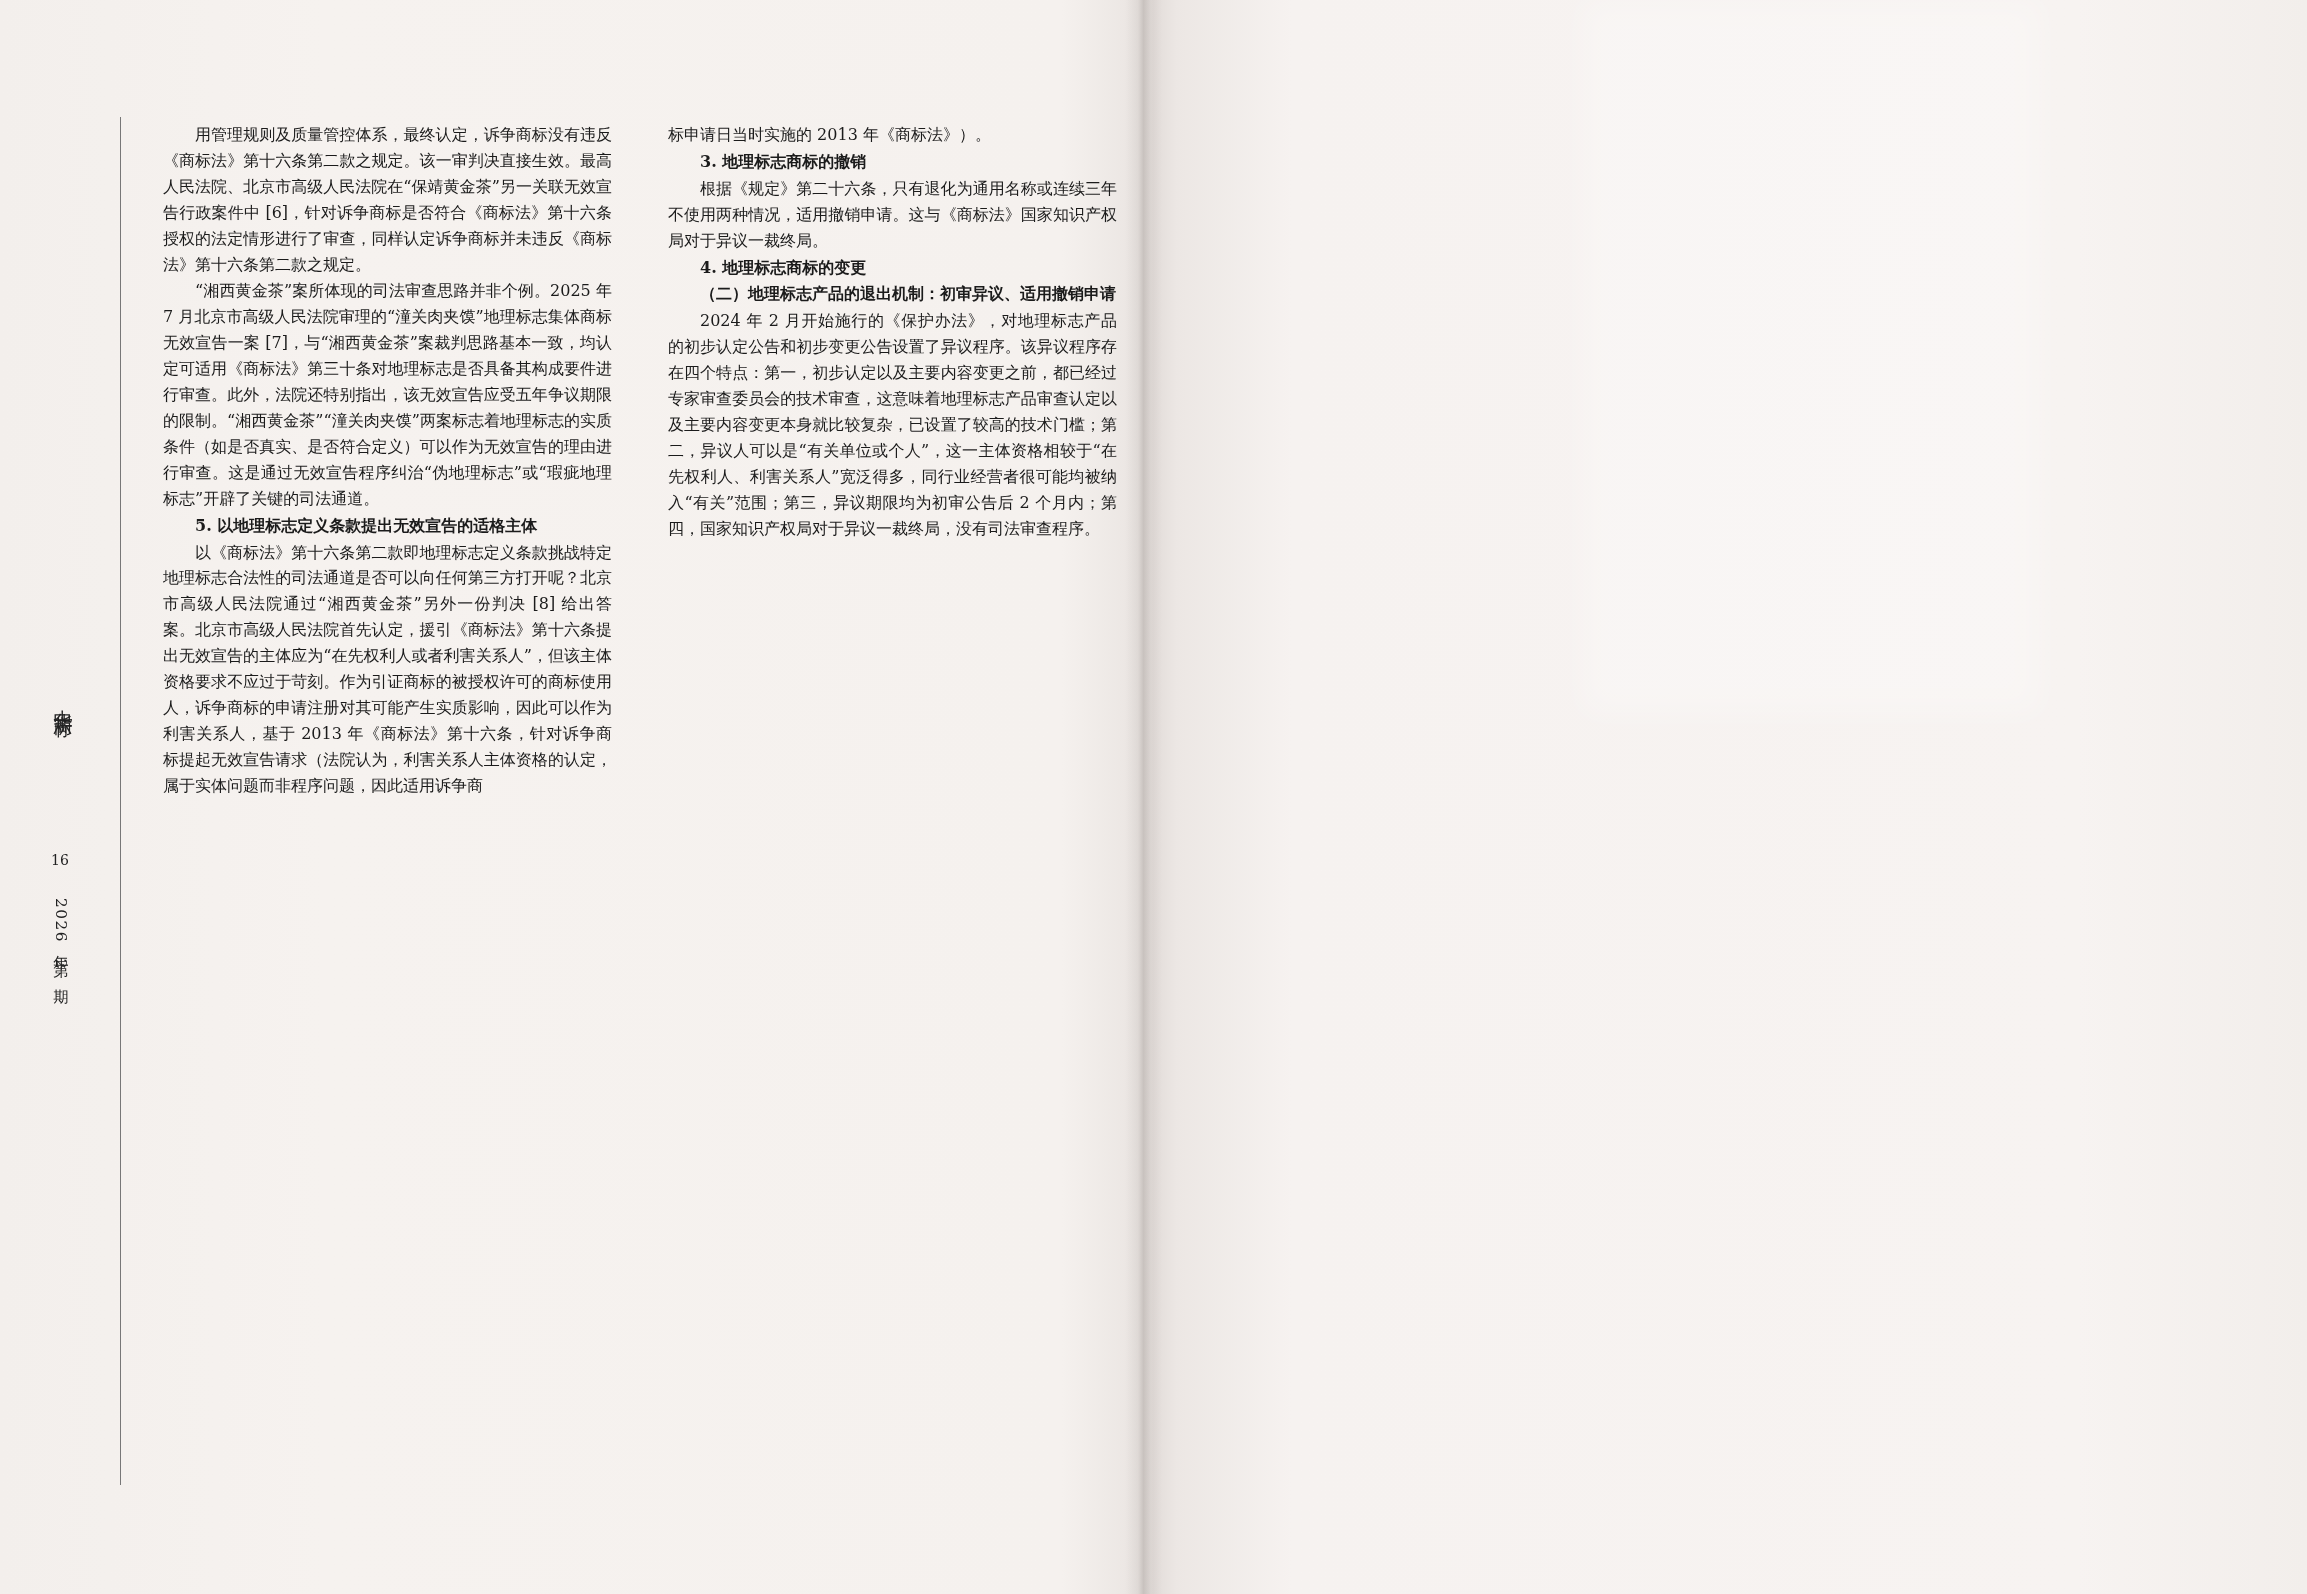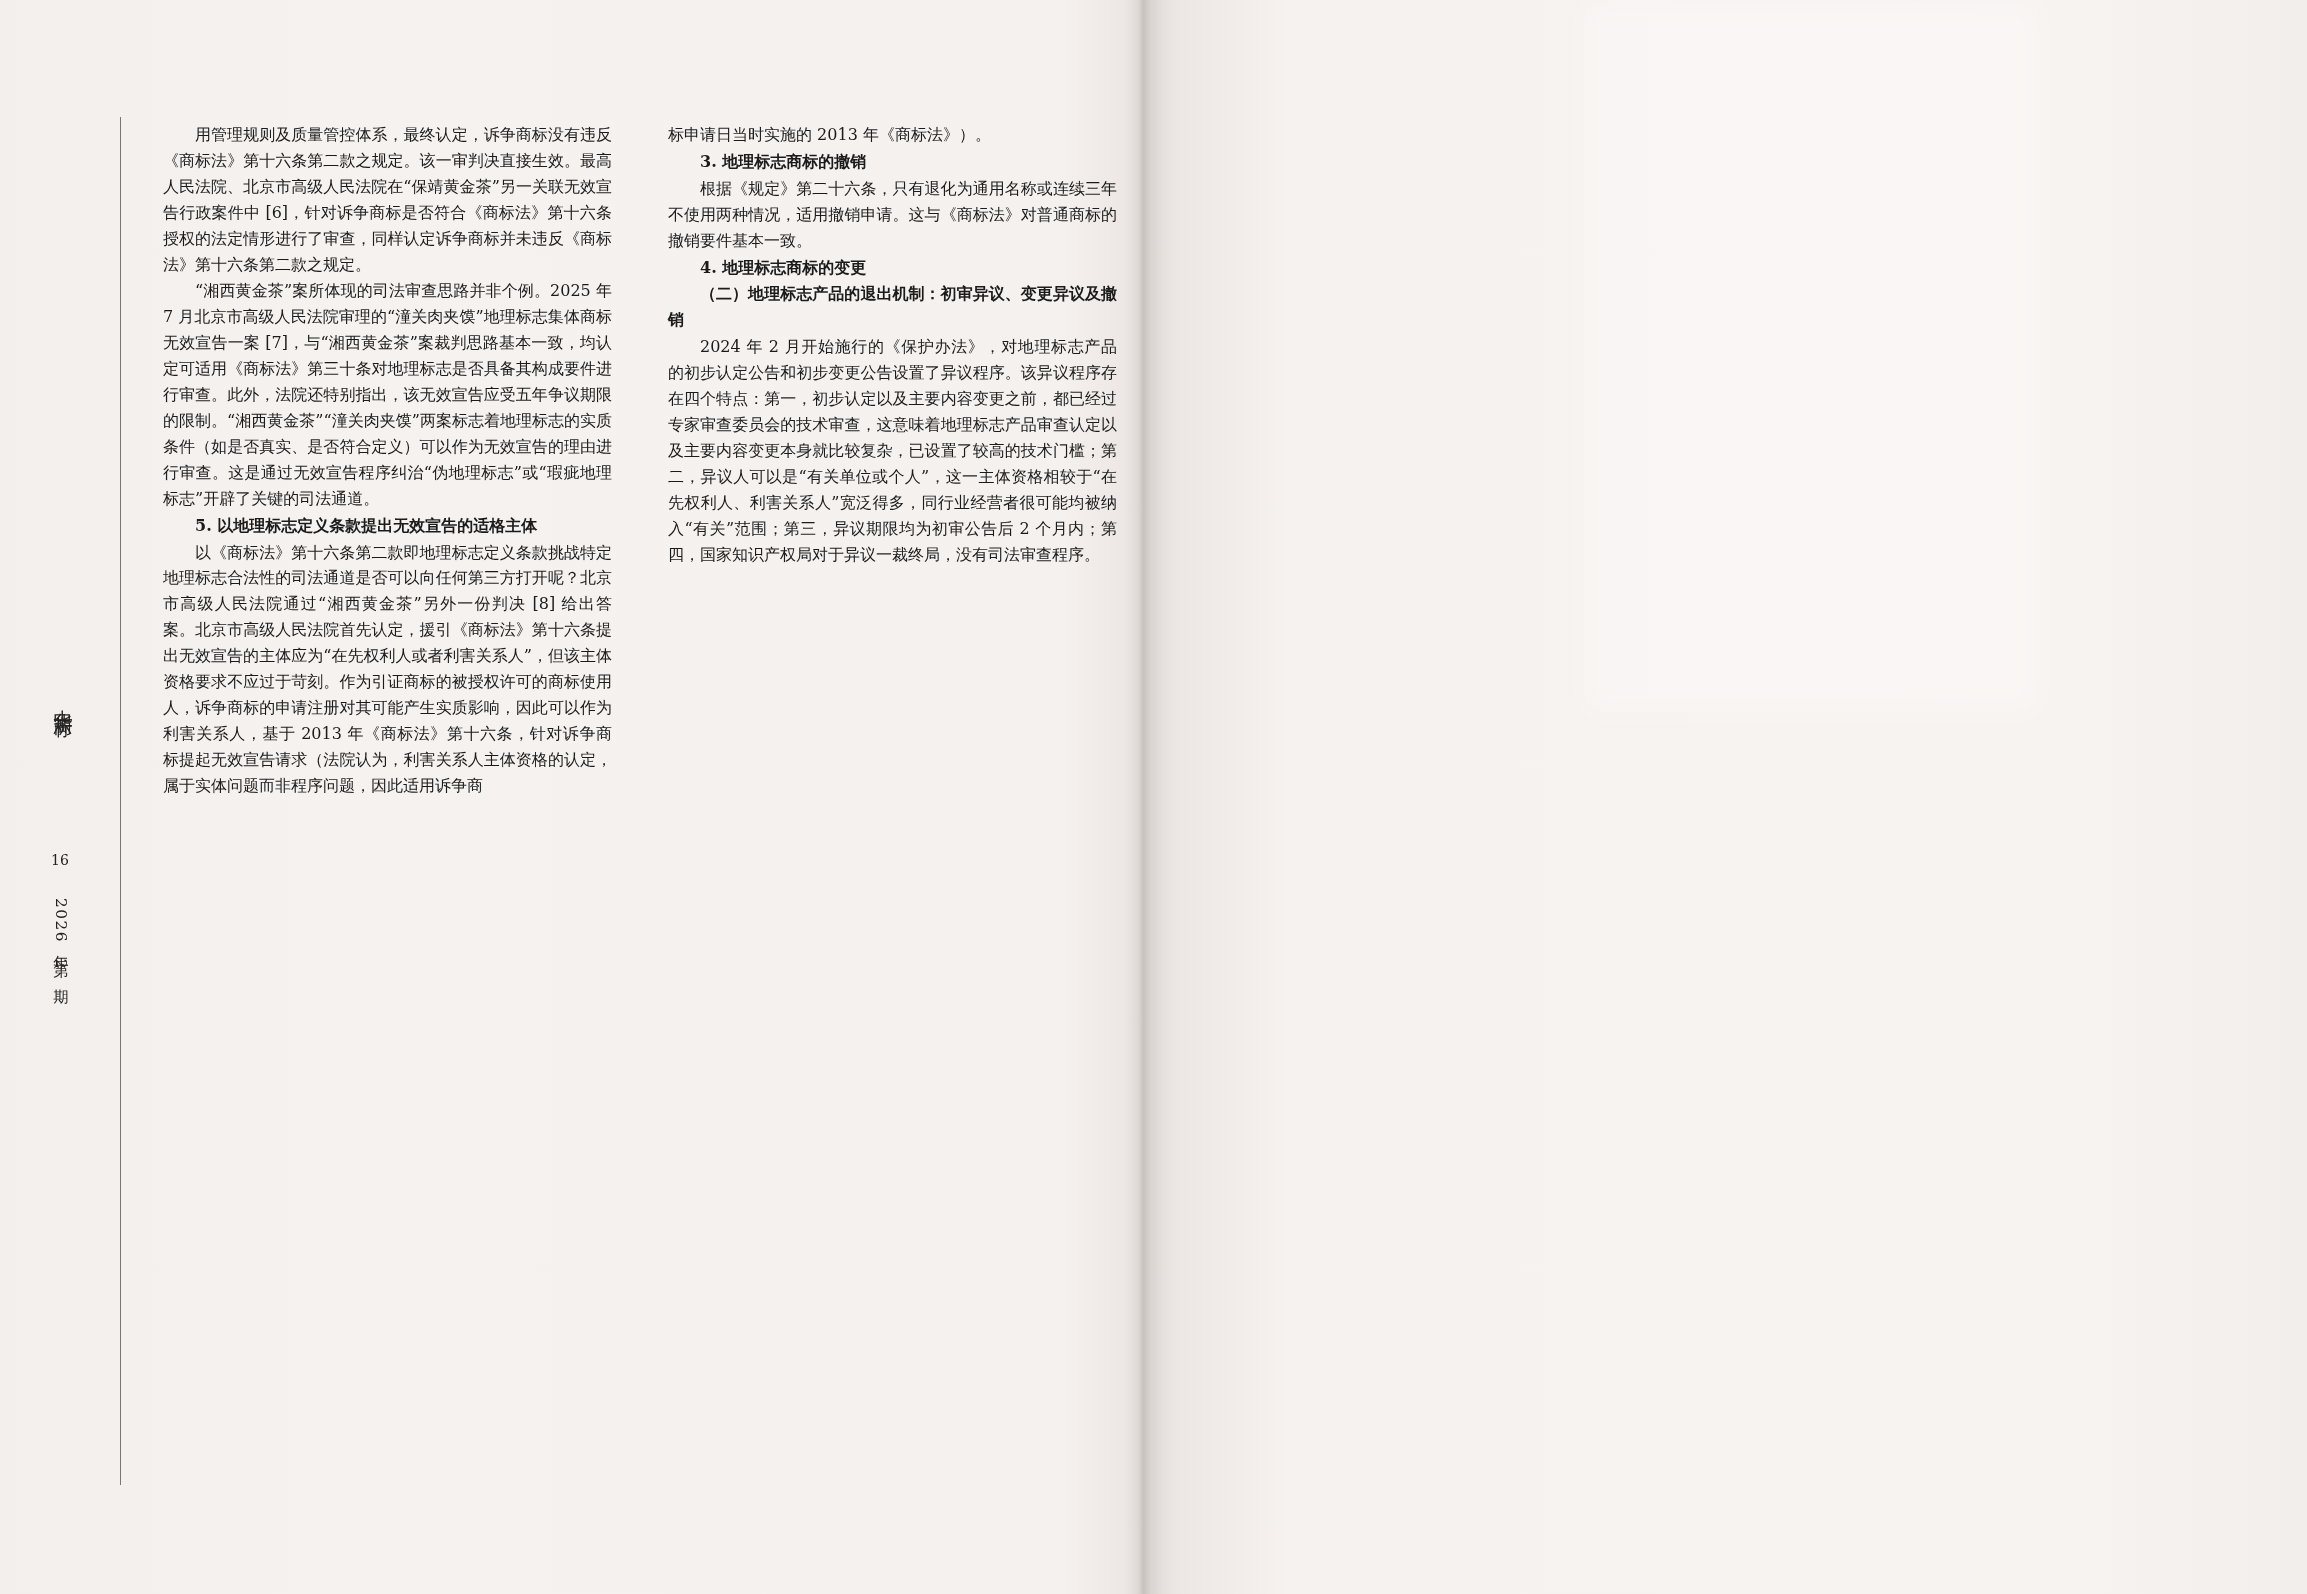--- a/index.html
+++ b/index.html
@@ -56,23 +56,23 @@
     <div class="col" id="L1">
       <p>用管理规则及质量管控体系，最终认定，诉争商标没有违反《商标法》第十六条第二款之规定。该一审判决直接生效。最高人民法院、北京市高级人民法院在“保靖黄金茶”另一关联无效宣告行政案件中 [6]，针对诉争商标是否符合《商标法》第十六条授权的法定情形进行了审查，同样认定诉争商标并未违反《商标法》第十六条第二款之规定。</p>
       <p>“湘西黄金茶”案所体现的司法审查思路并非个例。2025 年 7 月北京市高级人民法院审理的“潼关肉夹馍”地理标志集体商标无效宣告一案 [7]，与“湘西黄金茶”案裁判思路基本一致，均认定可适用《商标法》第三十条对地理标志是否具备其构成要件进行审查。此外，法院还特别指出，该无效宣告应受五年争议期限的限制。“湘西黄金茶”“潼关肉夹馍”两案标志着地理标志的实质条件（如是否真实、是否符合定义）可以作为无效宣告的理由进行审查。这是通过无效宣告程序纠治“伪地理标志”或“瑕疵地理标志”开辟了关键的司法通道。</p>
       <p class="head">5. 以地理标志定义条款提出无效宣告的适格主体</p>
       <p>以《商标法》第十六条第二款即地理标志定义条款挑战特定地理标志合法性的司法通道是否可以向任何第三方打开呢？北京市高级人民法院通过“湘西黄金茶”另外一份判决 [8] 给出答案。北京市高级人民法院首先认定，援引《商标法》第十六条提出无效宣告的主体应为“在先权利人或者利害关系人”，但该主体资格要求不应过于苛刻。作为引证商标的被授权许可的商标使用人，诉争商标的申请注册对其可能产生实质影响，因此可以作为利害关系人，基于 2013 年《商标法》第十六条，针对诉争商标提起无效宣告请求（法院认为，利害关系人主体资格的认定，属于实体问题而非程序问题，因此适用诉争商</p>
     </div>
 
     <div class="col" id="L2">
       <p class="noind">标申请日当时实施的 2013 年《商标法》）。</p>
       <p class="head">3. 地理标志商标的撤销</p>
-      <p>根据《规定》第二十六条，只有退化为通用名称或连续三年不使用两种情况，适用撤销申请。这与《商标法》对普通商标的撤销要件基本一致。</p>
+      <p>根据《规定》第二十六条，只有退化为通用名称或连续三年不使用两种情况，适用撤销申请。这与《商标法》国家知识产权局对于异议一裁终局。</p>
       <p class="head">4. 地理标志商标的变更</p>
-      <p class="head">（二）地理标志产品的退出机制：初审异议、变更异议及撤销</p>
+      <p class="head">（二）地理标志产品的退出机制：初审异议、适用撤销申请</p>
       <p>2024 年 2 月开始施行的《保护办法》，对地理标志产品的初步认定公告和初步变更公告设置了异议程序。该异议程序存在四个特点：第一，初步认定以及主要内容变更之前，都已经过专家审查委员会的技术审查，这意味着地理标志产品审查认定以及主要内容变更本身就比较复杂，已设置了较高的技术门槛；第二，异议人可以是“有关单位或个人”，这一主体资格相较于“在先权利人、利害关系人”宽泛得多，同行业经营者很可能均被纳入“有关”范围；第三，异议期限均为初审公告后 2 个月内；第四，国家知识产权局对于异议一裁终局，没有司法审查程序。</p>
     </div>
   </div>
 
   <div class="page right">
 
     
 
     
     

